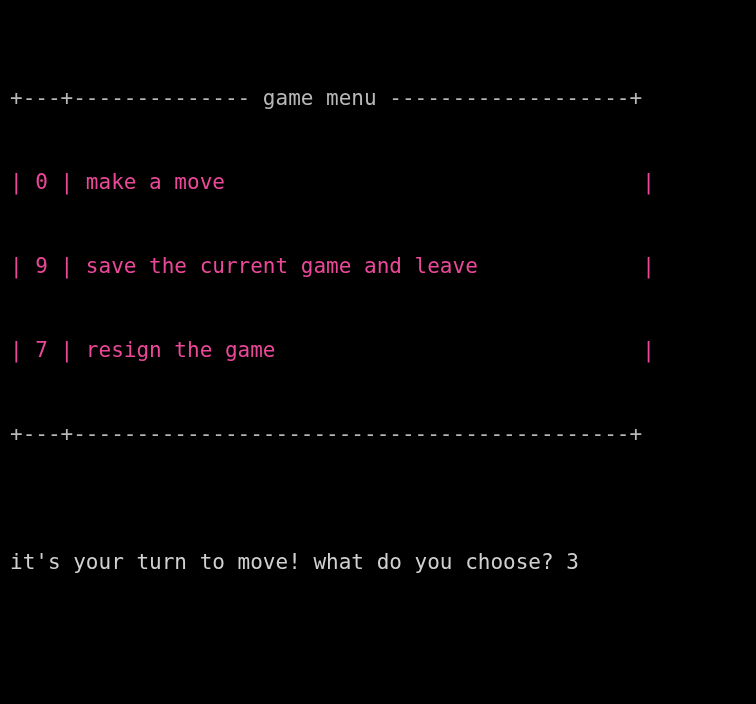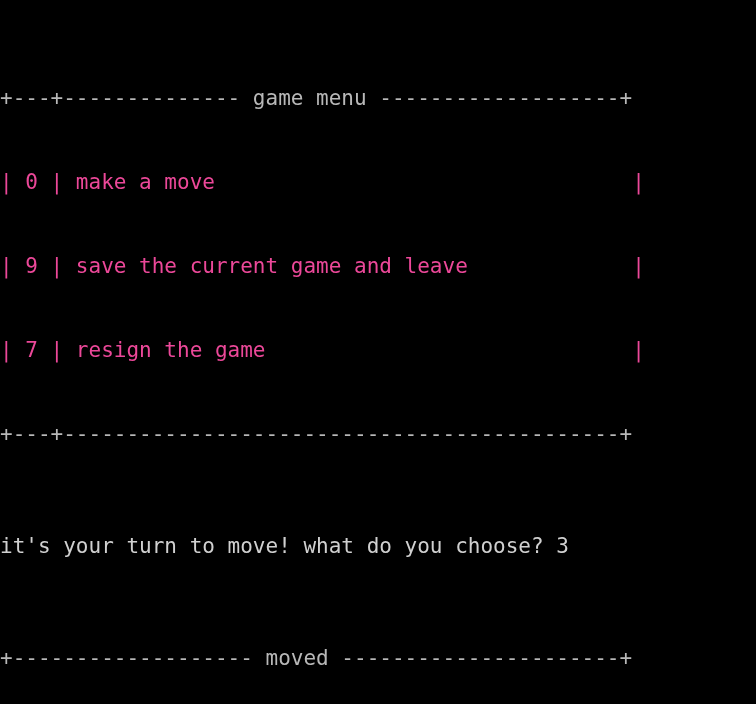--- a/index.html
+++ b/index.html
@@ -23,44 +23,44 @@
     line-height: 28px;
     letter-spacing: 0px;
     padding: 0;
     box-sizing: border-box;
     white-space: pre;
     overflow: hidden;
   }
   .line {
     height: 28px;
     white-space: pre;
+    padding-left: 10px;
     box-sizing: border-box;
     font-family: "DejaVu Sans Mono", "Liberation Mono", monospace;
     font-size: 21px;
     line-height: 28px;
     color: #cccccc;
   }
   .line.rule { color: #b8b8b8; }
   .line.content { color: #ec4899; }
-  .line.prompt { color: #d0d0d0; }
+  .line.prompt { color: #d0d0d0; margin-top: 16px; }
 </style>
 </head>
 <body>
 
 <div id="terminal">
 
   <div class="line rule">+---+-------------- game menu -------------------+</div>
   <div class="line content">| 0 | make a move                                 |</div>
   <div class="line content">| 9 | save the current game and leave             |</div>
   <div class="line content">| 7 | resign the game                             |</div>
   <div class="line rule">+---+--------------------------------------------+</div>
 
   <div class="line prompt">it's your turn to move! what do you choose? 3</div>
 
-  <div class="line rule">+------------------- moved ----------------------+</div>
   
 
   
   
   
   
   
   
   
   

